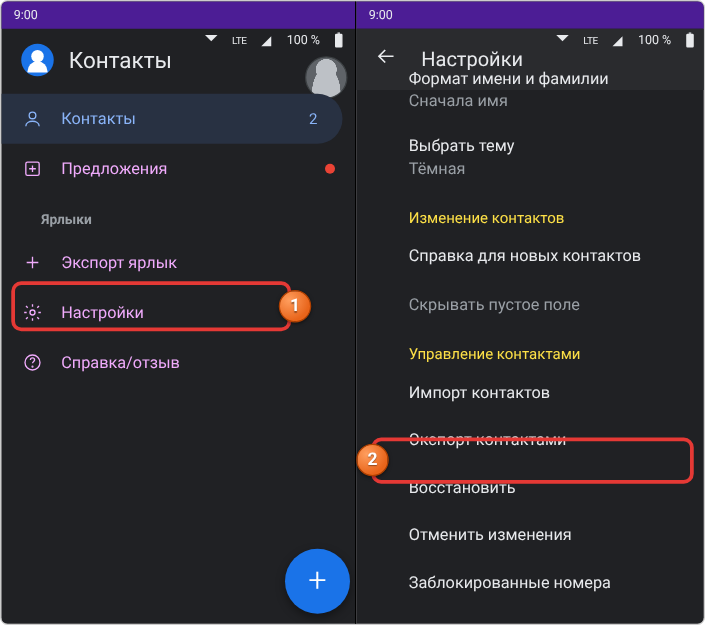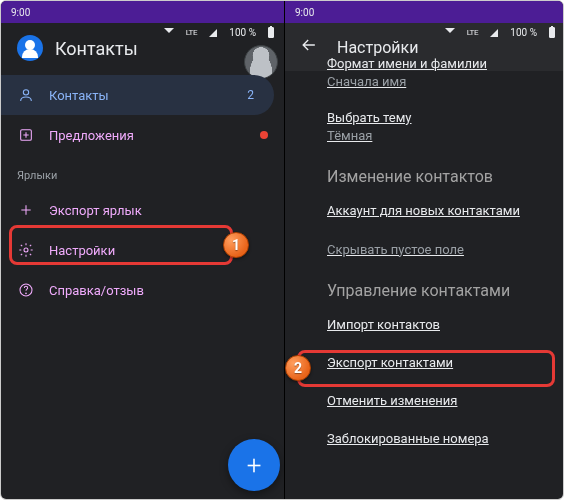--- a/index.html
+++ b/index.html
@@ -25,36 +25,36 @@
   .app-header .title { font-size:18px; font-weight:400; color:#e8eaed; }
   .avatar { position:absolute; right:6px; top:44px; width:34px; height:34px; border-radius:50%; background:#5f6368 center/cover; border:1px solid #3c4043; overflow:hidden;}
   .avatar::after{content:""; position:absolute; inset:0; background:radial-gradient(circle at 50% 30%, #bdc1c6 30%, transparent 31%), radial-gradient(ellipse at 50% 90%, #bdc1c6 50%, transparent 51%);}
 
   .nav-item { display:flex; align-items:center; gap:14px; padding: 11px 16px; font-size:13px; color:#f0abfc; position:relative; }
   .nav-item.active { background:#283142; color:#8ab4f8; border-radius:0 20px 20px 0; margin-right:10px; }
   .nav-item .icon { width:18px; height:18px; display:flex; align-items:center; justify-content:center; font-size:15px; }
   .nav-item .badge { margin-left:auto; color:#8ab4f8; font-size:12px; padding-right:4px;}
   .dot { width:8px; height:8px; border-radius:50%; background:#ea4335; margin-left:auto; }
 
-  .section-label { padding: 14px 16px 8px; font-size:11px; color:#9aa0a6; }
+  .section-label { padding: 14px 32px 8px; font-size:11px; color:#9aa0a6;font-weight:bold; }
 
   .fab { position:absolute; bottom:10px; right:4px; width:52px; height:52px; border-radius:50%; background:#1a73e8; display:flex; align-items:center; justify-content:center; color:#fff; font-size:26px; font-weight:300; box-shadow:0 3px 8px rgba(0,0,0,0.4);}
 
   .highlight-box { position:absolute; border:3px solid #e53935; border-radius:8px; pointer-events:none; }
   .callout { position:absolute; width:26px; height:26px; border-radius:50%; background: radial-gradient(circle at 30% 30%, #ff9e5e, #e8641a 70%); border:1px solid #b04000; display:flex; align-items:center; justify-content:center; color:#fff; font-weight:bold; font-size:14px; text-shadow:0 1px 1px rgba(0,0,0,0.4); box-shadow:0 1px 3px rgba(0,0,0,0.5);}
 
   
   .topbar { display:flex; align-items:center; gap:18px; padding:12px 14px; background:#2a2b2e; }
   .topbar .back { font-size:18px; color:#e8eaed; }
   .topbar .title { font-size:16px; color:#e8eaed; }
 
-  .setting-row { padding: 10px 20px 10px 42px; text-decoration: underline; }
+  .setting-row { padding: 10px 20px 10px 42px; }
   .setting-row .primary { font-size:13px; color:#e8eaed; line-height:1.4; }
   .setting-row .secondary { font-size:13px; color:#9aa0a6; margin-top:1px; }
-  .group-header { padding: 14px 20px 6px 42px; font-size:16px; color:#a3a3a3; }
+  .group-header { padding: 14px 20px 6px 42px; font-size:12px; color:#fde047; }
 
   .scroll-area{ position:absolute; top:54px; left:0; right:0; bottom:0; overflow:hidden;}
 
   svg.ico { width:16px; height:16px; fill:none; stroke:currentColor; stroke-width:1.6; }
 </style>
 </head>
 <body>
 
 <div class="stage">
 
@@ -162,33 +162,36 @@
         <div class="secondary">Сначала имя</div>
       </div>
       <div class="setting-row">
         <div class="primary">Выбрать тему</div>
         <div class="secondary">Тёмная</div>
       </div>
 
       <div class="group-header">Изменение контактов</div>
 
       <div class="setting-row">
-        <div class="primary">Аккаунт для новых контактами</div>
+        <div class="primary">Справка для новых контактов</div>
       </div>
       <div class="setting-row">
         <div class="secondary">Скрывать пустое поле</div>
       </div>
 
       <div class="group-header">Управление контактами</div>
 
       <div class="setting-row">
         <div class="primary">Импорт контактов</div>
       </div>
       <div class="setting-row">
         <div class="primary">Экспорт контактами</div>
+      </div>
+      <div class="setting-row">
+        <div class="primary">Восстановить</div>
       </div>
       <div class="setting-row">
         <div class="primary">Отменить изменения</div>
       </div>
       <div class="setting-row">
         <div class="primary">Заблокированные номера</div>
       </div>
     </div>
   </div>
 

